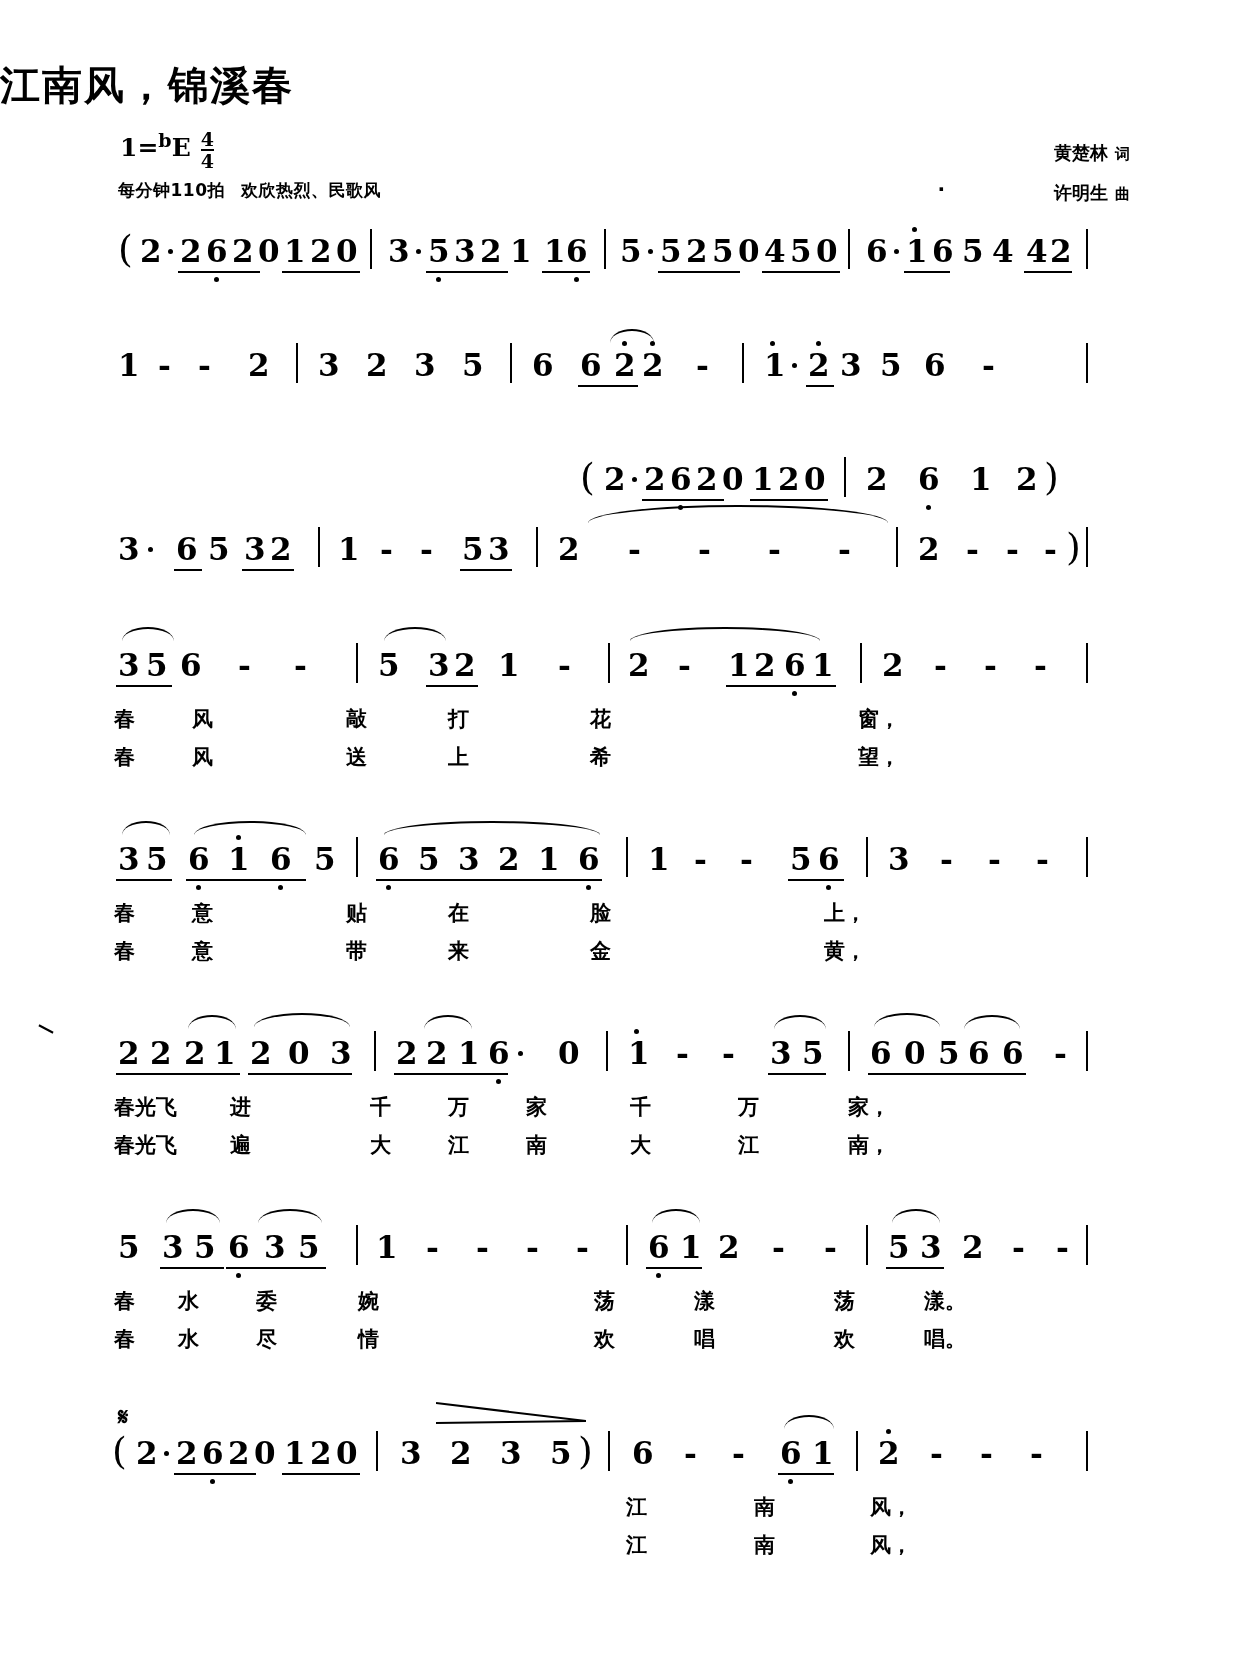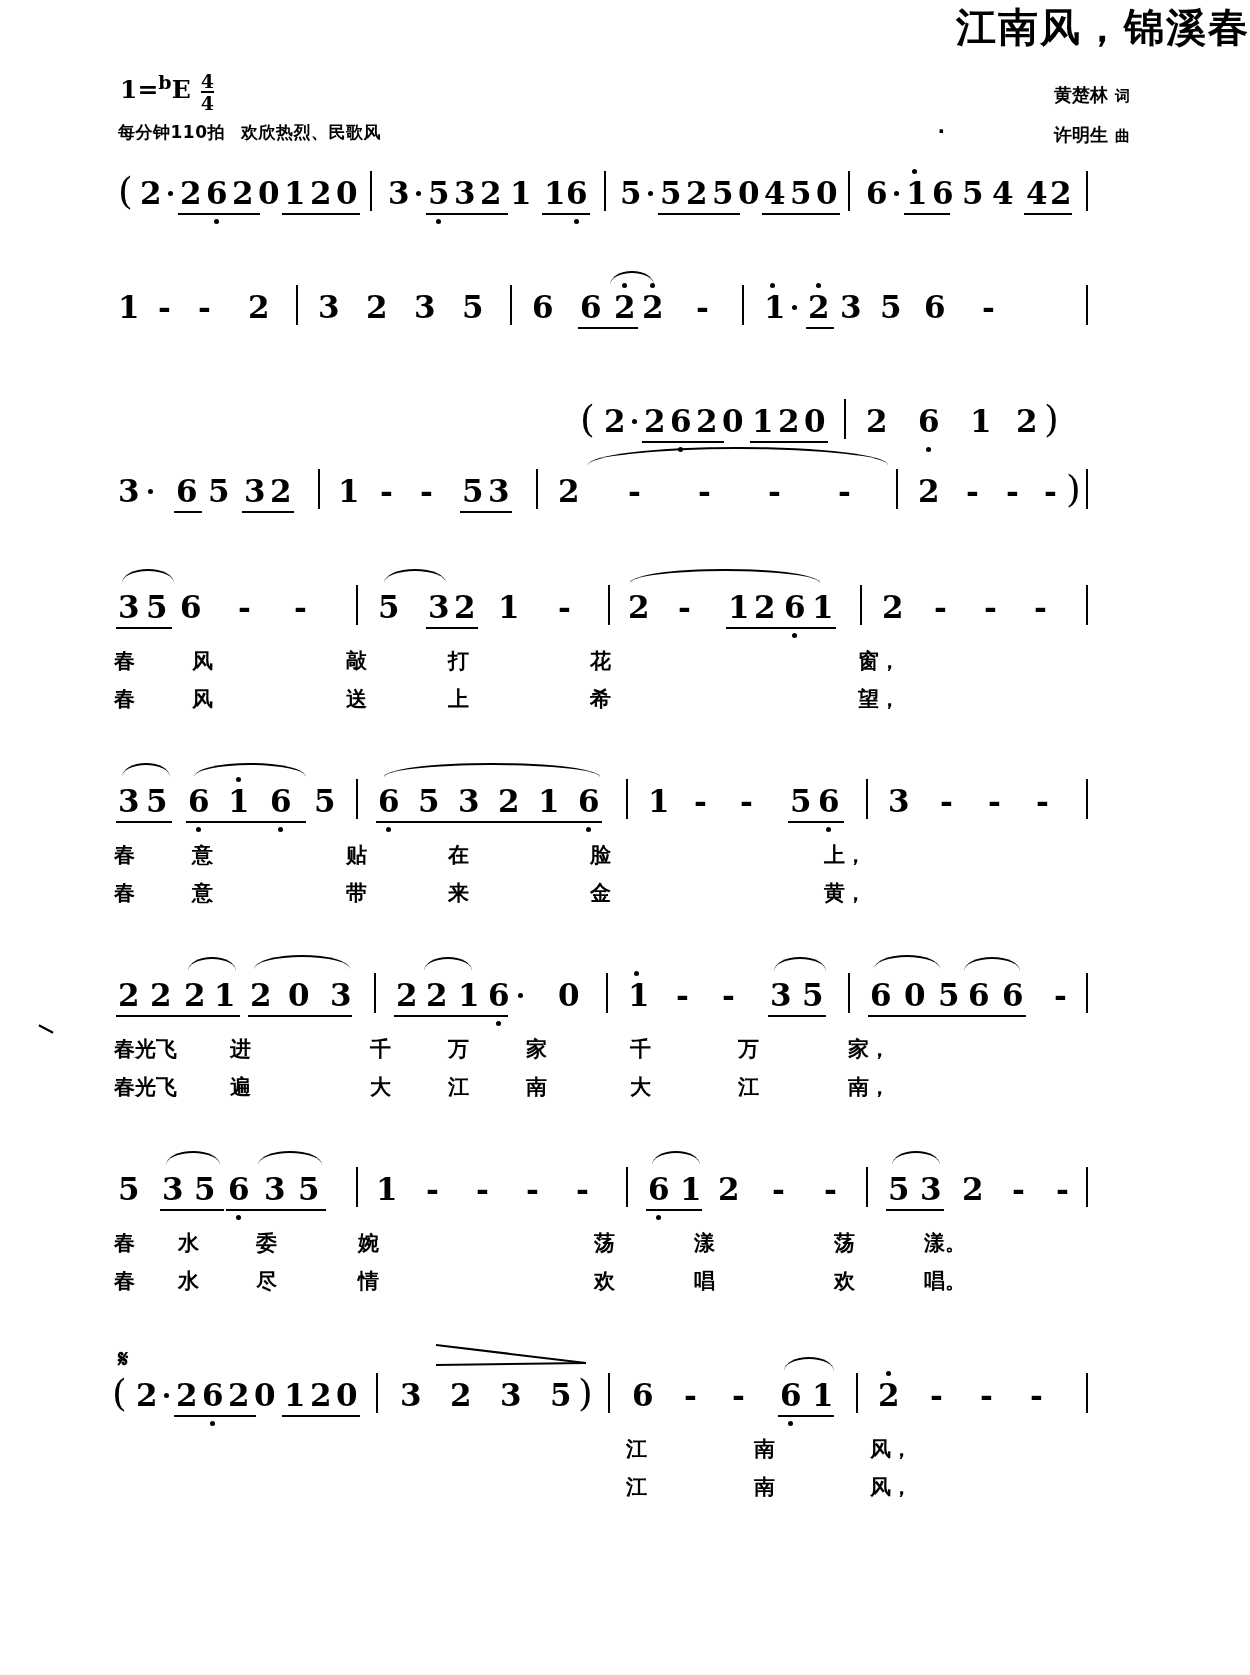--- a/index.html
+++ b/index.html
@@ -17,25 +17,26 @@
   }
   .sheet {
     position: absolute;
     left: 0; top: 0;
     width: 1250px;
     height: 1675px;
   }
 
   
   .title {
-    text-align: right;
+    text-align: left;
     font-family: "DejaVu Sans", sans-serif;
     font-size: 40px;
     font-weight: bold;
     letter-spacing: 2px;
+    margin-top: 58px;
   }
 
   
   .header {
     position: relative;
     height: 92px;
     margin-top: 14px;
   }
   .key-sig {
     position: absolute;

